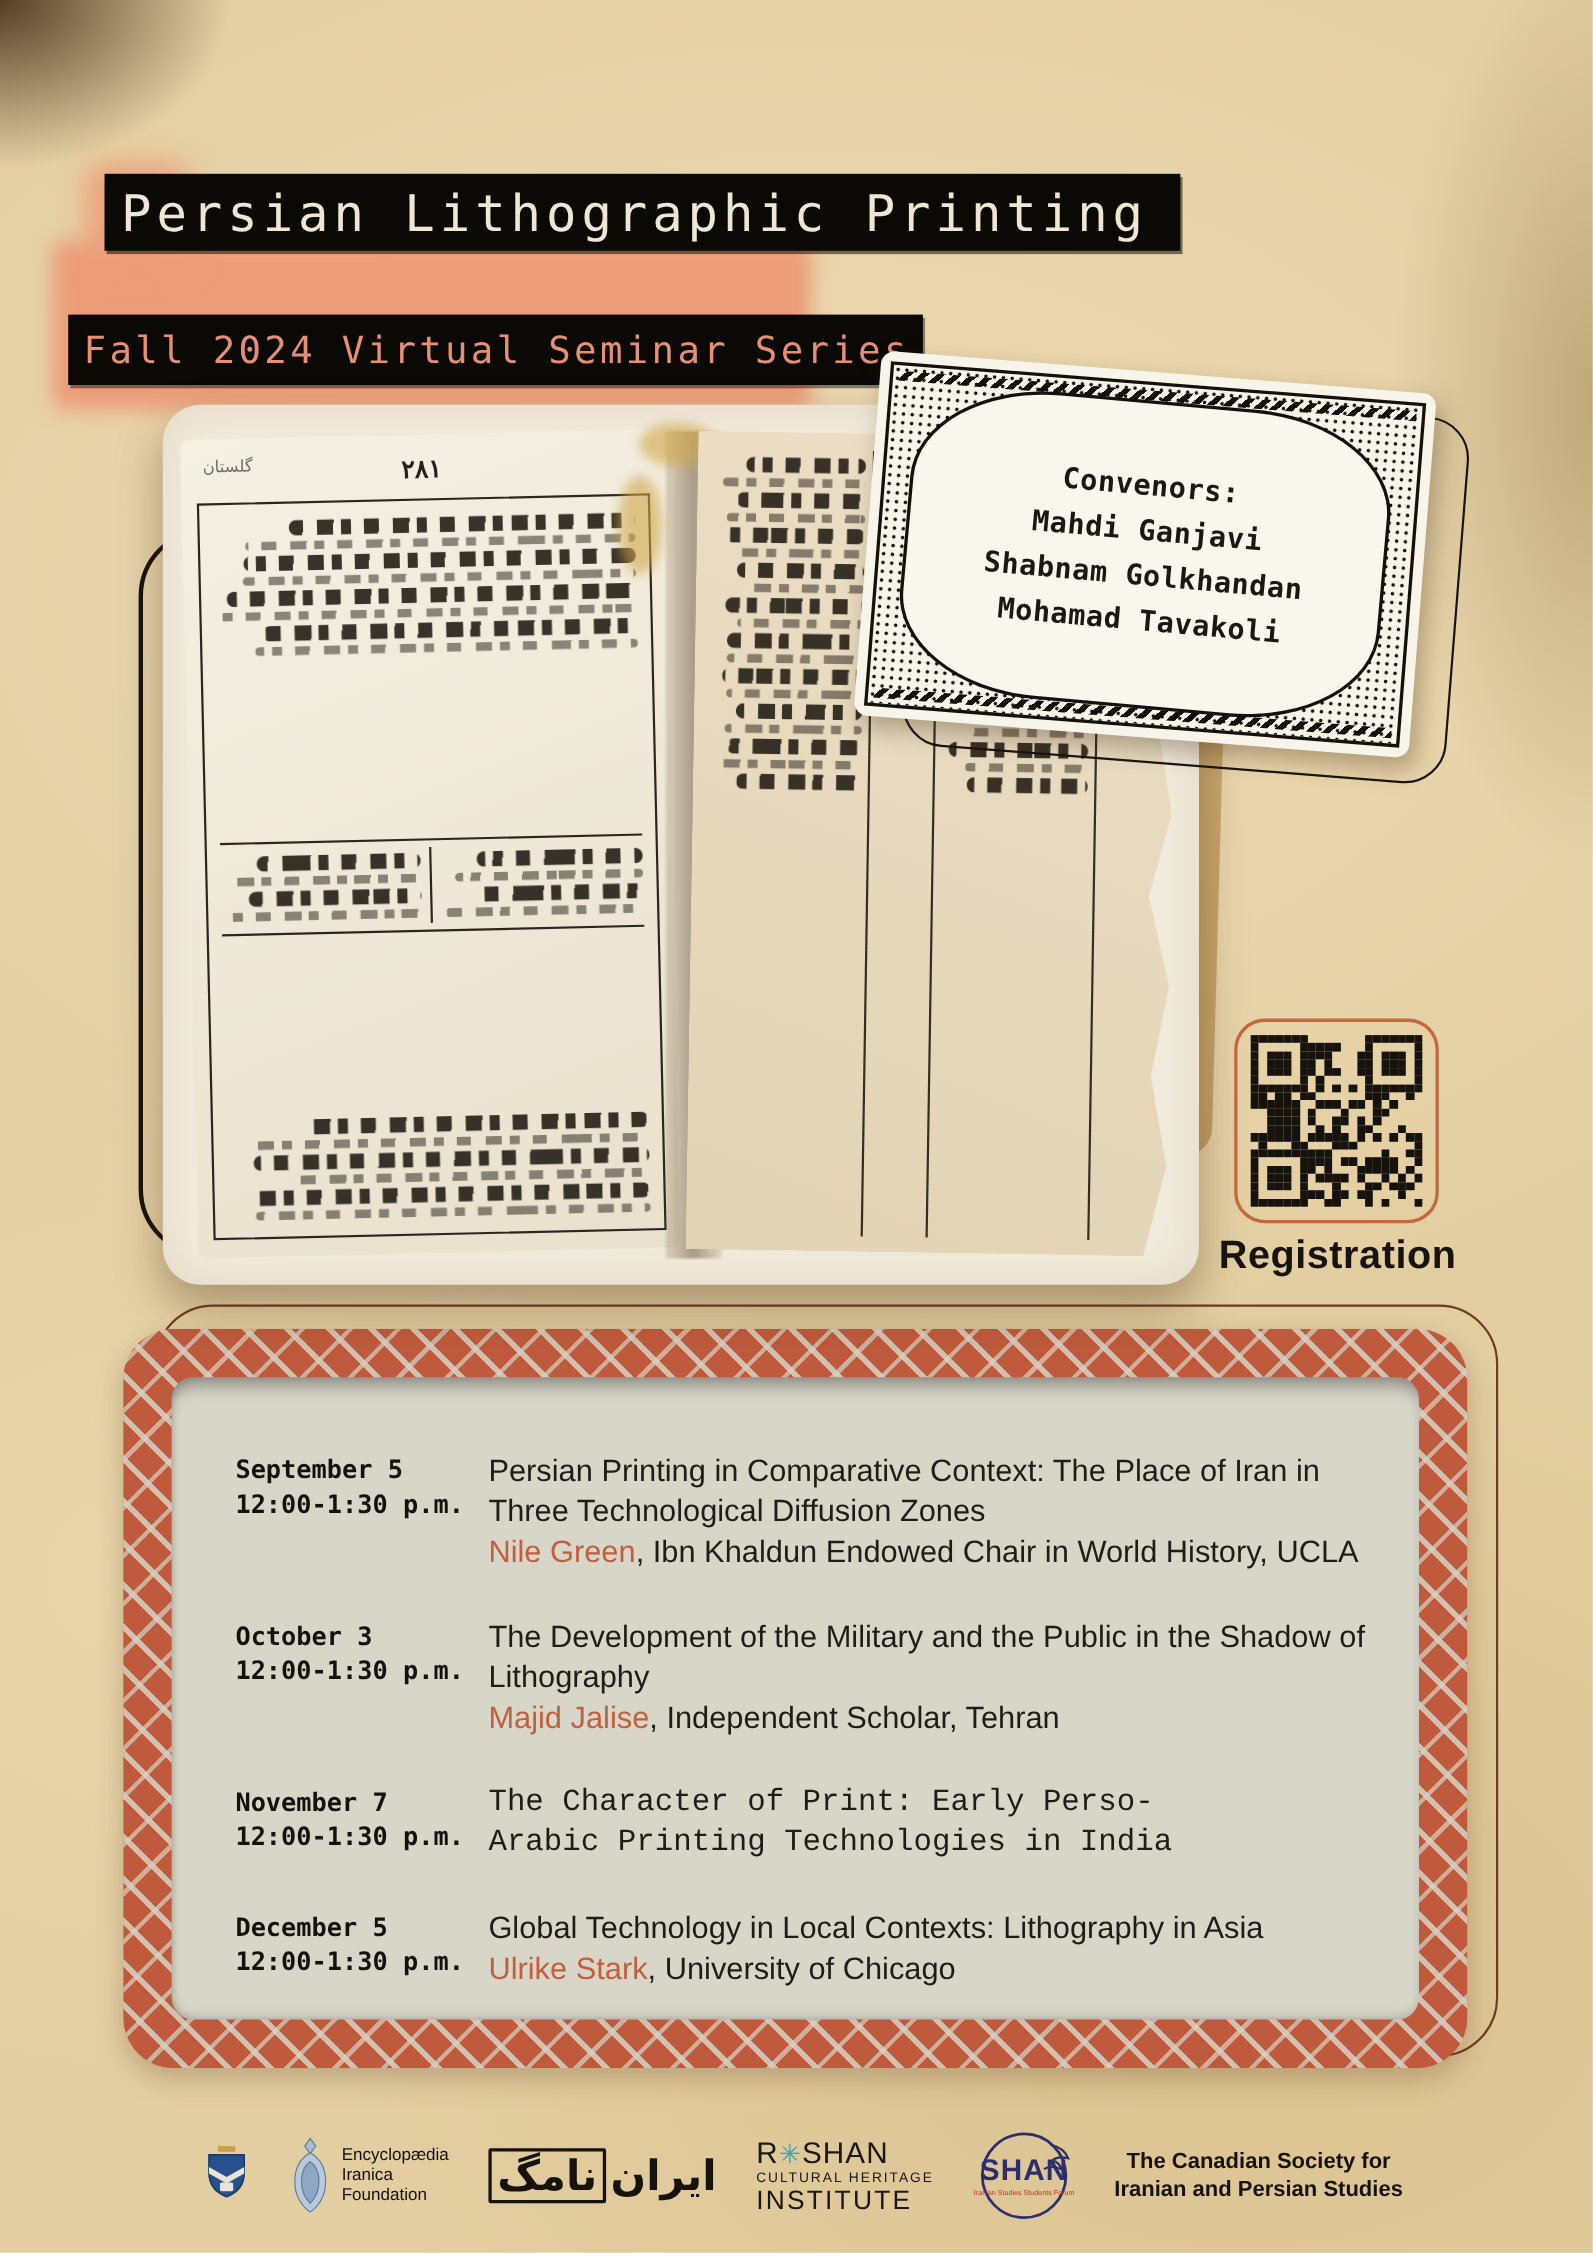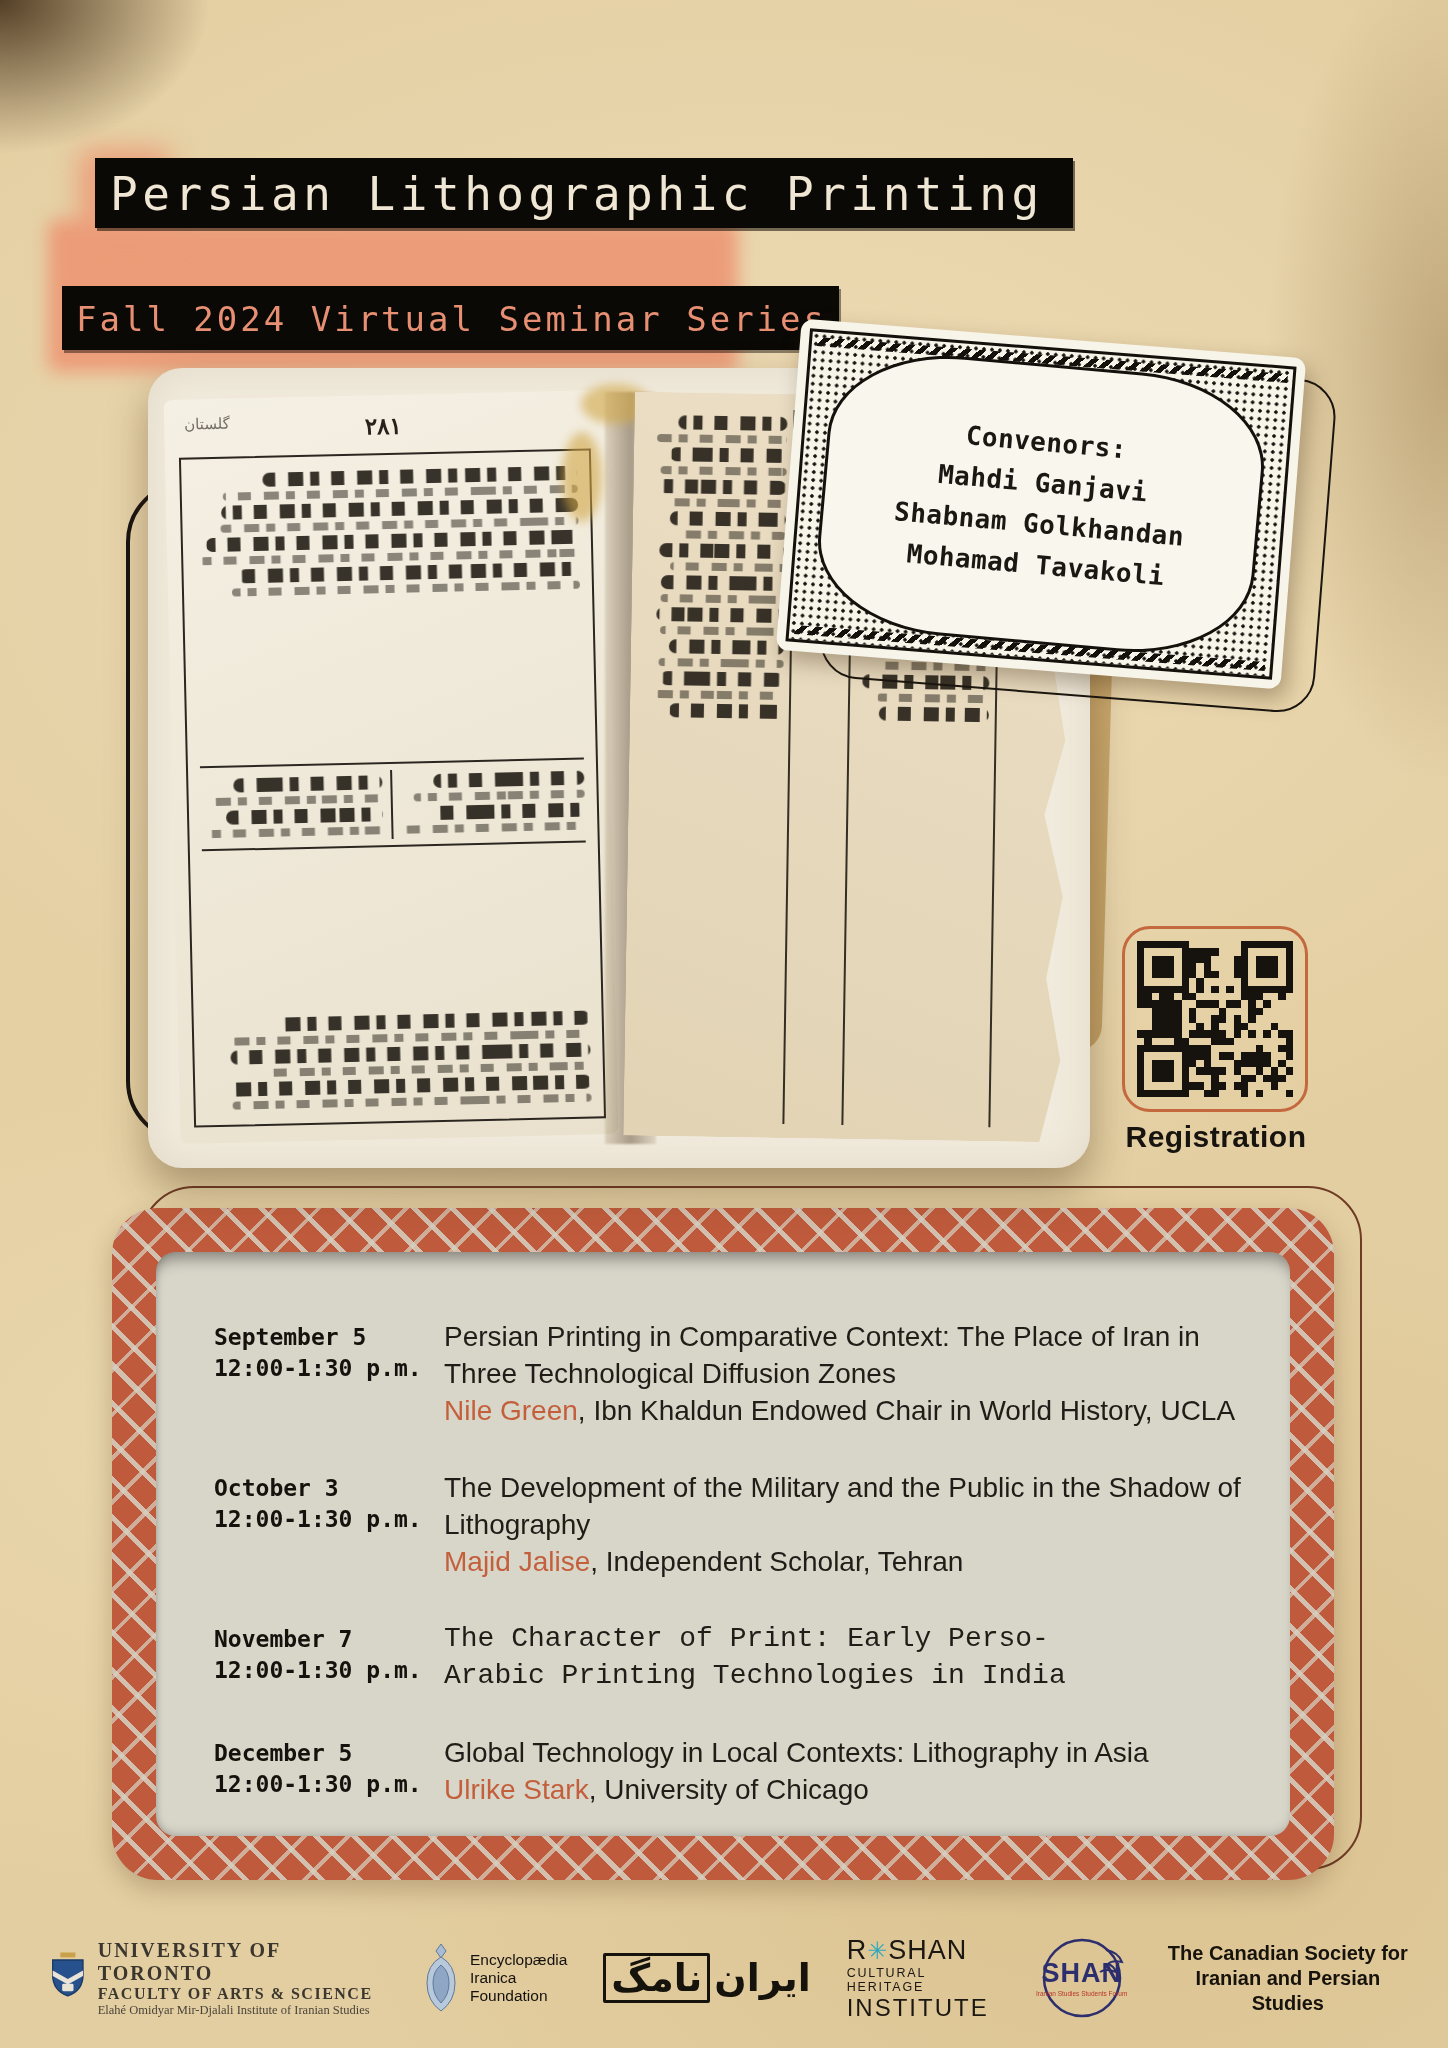--- a/index.html
+++ b/index.html
@@ -50,21 +50,21 @@
   .conv{position:absolute;left:788px;top:338px;width:506px;height:332px;background:#f7f4ea;border-radius:12px;transform:rotate(4.5deg);box-shadow:6px 10px 22px rgba(60,40,15,.35);z-index:5;}
   .conv-frame{position:absolute;inset:9px;border:3px solid #14100b;background:radial-gradient(circle,#14100b 1.5px,transparent 1.9px);background-size:8px 8px;}
   .conv-frame:before,.conv-frame:after{content:"";position:absolute;left:5px;right:5px;height:9px;background:repeating-linear-gradient(-45deg,#14100b 0 5px,transparent 5px 10px);}
   .conv-frame:before{top:5px;} .conv-frame:after{bottom:5px;}
   .conv-inner{position:absolute;inset:26px 34px;background:#f9f6ee;border:3px solid #14100b;border-radius:130px/88px;display:flex;flex-direction:column;align-items:center;justify-content:center;transform:rotate(.6deg);}
   .conv-inner div{font-family:"DejaVu Sans Mono",monospace;font-weight:bold;color:#1b1712;font-size:26px;line-height:41px;letter-spacing:.5px;white-space:nowrap;}
   
   .qr-wrap{position:absolute;left:1122px;top:926px;width:186px;height:186px;border:3.5px solid #c4683e;border-radius:28px;padding:12px;box-sizing:border-box;z-index:3;}
   .qr{display:grid;width:100%;height:100%;grid-template-columns:repeat(21,1fr);grid-template-rows:repeat(21,1fr);}
   .qm{background:transparent;} .qm.d{background:#16120d;}
-  .reg{position:absolute;left:1096px;top:1120px;width:240px;text-align:center;font-size:30px;font-weight:bold;color:#17130e;letter-spacing:.5px;z-index:3;}
+  .reg{position:absolute;left:1096px;top:1120px;width:240px;text-align:center;font-size:36px;font-weight:bold;color:#17130e;letter-spacing:.5px;z-index:3;}
   
   .sch-echo{position:absolute;left:140px;top:1186px;width:1218px;height:680px;border:2.5px solid #6e3b24;border-radius:54px;z-index:1;}
   .sched{position:absolute;left:112px;top:1208px;width:1222px;height:672px;box-sizing:border-box;border-radius:46px;padding:44px;z-index:2;
     background:
       repeating-linear-gradient(45deg,rgba(214,209,194,0) 0 11px,rgba(214,209,194,.85) 11px 16px,rgba(214,209,194,0) 16px 27px),
       repeating-linear-gradient(-45deg,rgba(214,209,194,0) 0 13px,rgba(214,209,194,.7) 13px 17px,rgba(214,209,194,0) 17px 31px),
       #bf5b3c;
     box-shadow:0 10px 24px rgba(80,45,20,.25);}
   .sched-inner{width:100%;height:100%;background:#d8d5c9;border-radius:20px;box-sizing:border-box;
     box-shadow:inset 0 16px 16px -10px rgba(0,0,0,.4), inset 0 -8px 12px -8px rgba(0,0,0,.25), inset 6px 0 10px -8px rgba(0,0,0,.3);
@@ -732,25 +732,20 @@
   <div class="footer">
 
     <div class="f-item">
       <svg width="42" height="56" viewBox="0 0 42 56">
         <rect x="13" y="1" width="16" height="5" fill="#c9a14a"></rect>
         <path d="M14 6 l3 -4 l4 3 l4 -3 l3 4 z" fill="#c9a14a"></path>
         <path d="M5 9 h32 v16 q0 16 -16 22 q-16 -6 -16 -22 z" fill="#27518c" stroke="#1b3a66" stroke-width="1.5"></path>
         <path d="M5 20 l16 9 l16 -9 v6 l-16 9 l-16 -9 z" fill="#e9e4d6"></path>
         <rect x="15" y="34" width="12" height="8" rx="1.5" fill="#e9e4d6"></rect>
       </svg>
-      <div class="uoft-text">
-        <div>UNIVERSITY OF TORONTO</div>
-        <div>FACULTY OF ARTS &amp; SCIENCE</div>
-        <div>Elahé Omidyar Mir-Djalali Institute of Iranian Studies</div>
-      </div>
     </div>
 
     <div class="f-item">
       <svg width="38" height="70" viewBox="0 0 38 70">
         <path d="M19 1 l5 7 l-5 7 l-5 -7 z" fill="#a9bcd4" stroke="#5d7899"></path>
         <path d="M19 14 q14 8 14 26 q0 18 -14 28 q-14 -10 -14 -28 q0 -18 14 -26 z" fill="#b9c9dc" stroke="#5d7899"></path>
         <path d="M19 22 q8 6 8 18 q0 12 -8 20 q-8 -8 -8 -20 q0 -12 8 -18 z" fill="#8fa7c4" stroke="#5d7899"></path>
       </svg>
       <div class="iranica-text">
         <div>Encyclopædia</div>

